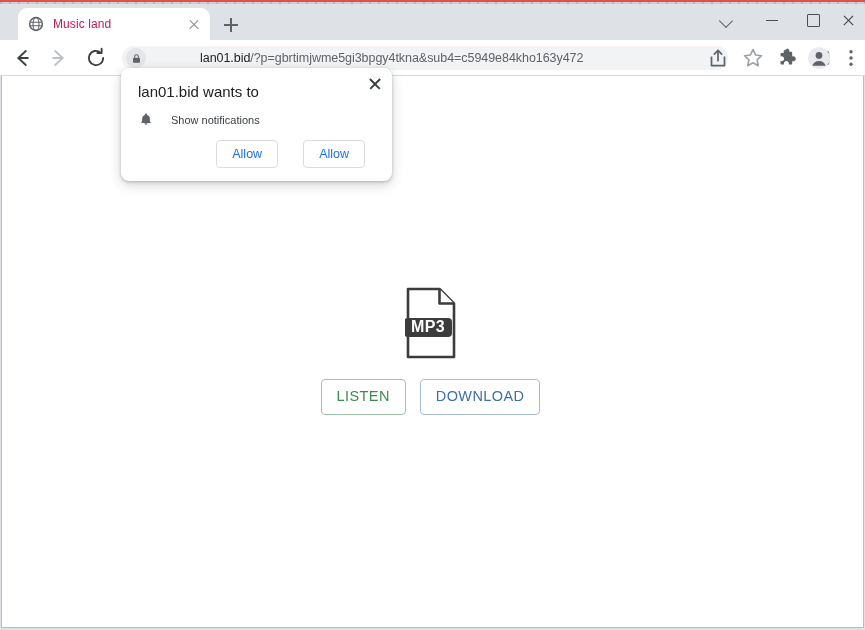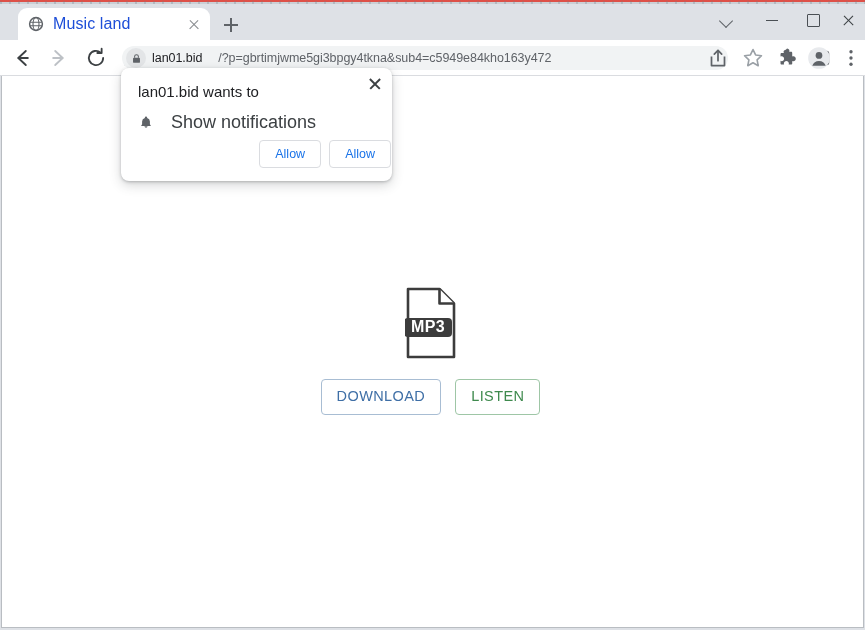--- a/index.html
+++ b/index.html
@@ -70,22 +70,22 @@
     box-sizing: border-box;
   }
   #tab .favicon {
     width: 16px; height: 16px;
     flex: 0 0 16px;
     margin-right: 9px;
     display: block;
   }
   #tab .tab-title {
     flex: 1 1 auto;
-    font-size: 16px;
-    color: #1d4ed8;
+    font-size: 12px;
+    color: #be185d;
     white-space: nowrap;
     overflow: hidden;
     text-overflow: ellipsis;
     letter-spacing: .1px;
   }
   #tab-close {
     flex: 0 0 16px;
     width: 16px; height: 16px;
     position: relative;
     opacity: .75;
@@ -197,22 +197,22 @@
     justify-content: center;
     margin-right: 6px;
   }
   #url-text {
     font-size: 12.5px;
     color: #202124;
     white-space: nowrap;
     overflow: hidden;
     letter-spacing: -.05px;
   }
-  #url-text .host { color: #202124; }
-  #url-text .path { color: #5f6368; margin-left: 16px; }
+  #url-text .host { color: #202124; margin-left: 48px; }
+  #url-text .path { color: #5f6368; }
 
   .tbicon {
     position: absolute;
     top: 5px;
     width: 26px; height: 26px;
   }
   #tb-share   { left: 735px; }
   #tb-star    { left: 768px; }
   #tb-ext     { left: 801px; }
   #tb-panel   { left: 834px; }
@@ -317,28 +317,28 @@
     letter-spacing: 0;
   }
   #bubble-perm-row {
     position: absolute;
     left: 17px; top: 44px;
     display: flex;
     align-items: center;
   }
   #bell-icon { width: 16px; height: 16px; display: block; margin-right: 17px; }
   #bubble-perm-label {
-    font-size: 18px;
+    font-size: 11px;
     color: #3c4043;
   }
   #bubble-actions {
     position: absolute;
-    right: 1px; bottom: 13px;
-    display: flex;
-    gap: 8px;
+    right: 27px; bottom: 13px;
+    display: flex;
+    gap: 25px;
     justify-content: center;
   }
   .bubble-btn {
     font-family: "Liberation Sans", sans-serif;
     font-size: 12.5px;
     color: #1a73e8;
     background: #ffffff;
     border: 1px solid #dadce0;
     border-radius: 4px;
     padding: 7px 15px;
@@ -473,22 +473,22 @@
     <div id="page-content">
 
       <svg id="mp3-icon" viewBox="0 0 52 72">
         <path d="M3 2 H34.5 L49 16.5 V70 H3 Z" fill="#ffffff" stroke="#3c3c3c" stroke-width="2.6" stroke-linejoin="round"></path>
         <path d="M34.5 2 V16.5 H49" fill="#ffffff" stroke="#3c3c3c" stroke-width="2.6" stroke-linejoin="round"></path>
         <rect x="-1" y="31" width="48" height="19" rx="4" fill="#3c3c3c"></rect>
         <text x="23" y="45.4" font-family="Liberation Sans, sans-serif" font-size="16" font-weight="bold" fill="#ffffff" text-anchor="middle" letter-spacing="0.4">MP3</text>
       </svg>
 
       <div id="action-row">
+        <div class="action-btn" id="btn-listen">LISTEN</div>
         <div class="action-btn" id="btn-download">DOWNLOAD</div>
-        <div class="action-btn" id="btn-listen">LISTEN</div>
       </div>
 
     </div>
   </div>
 
   <div id="permission-bubble">
     <div id="bubble-close"></div>
 
     <div id="bubble-title">lan01.bid wants to</div>
 

